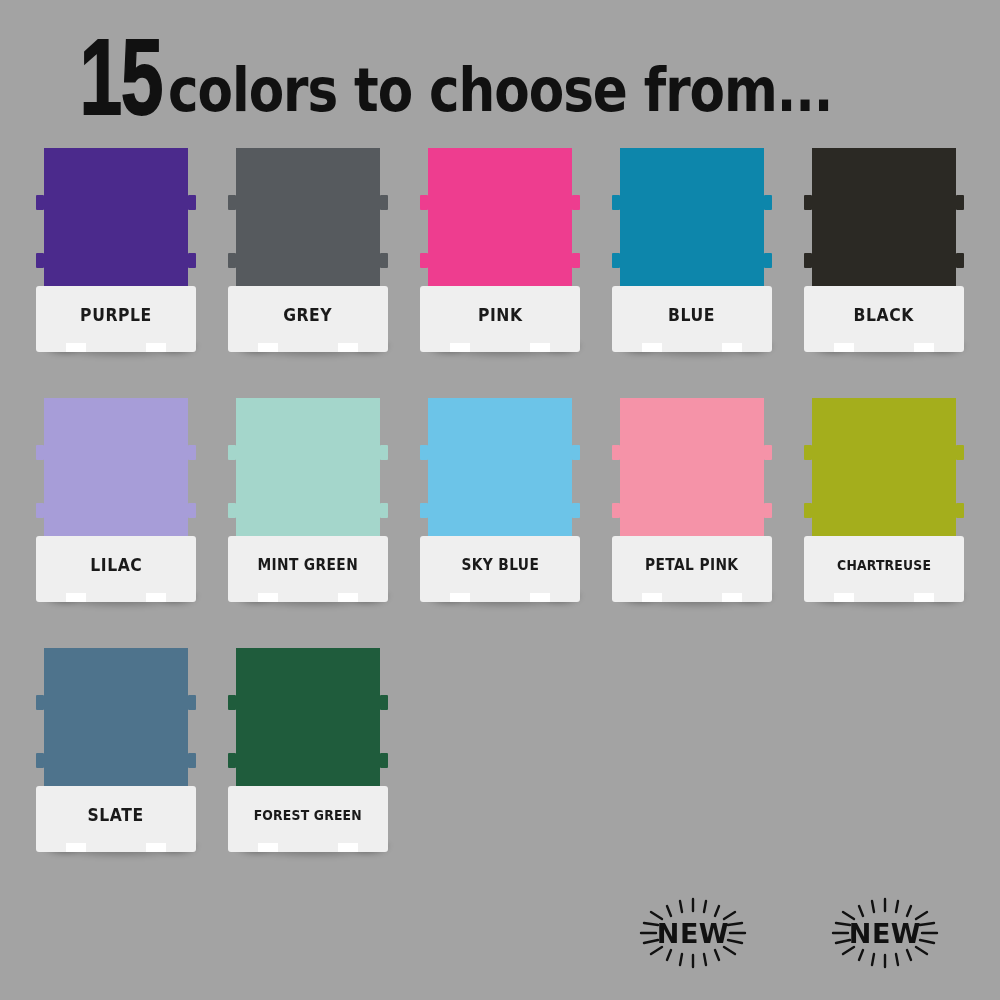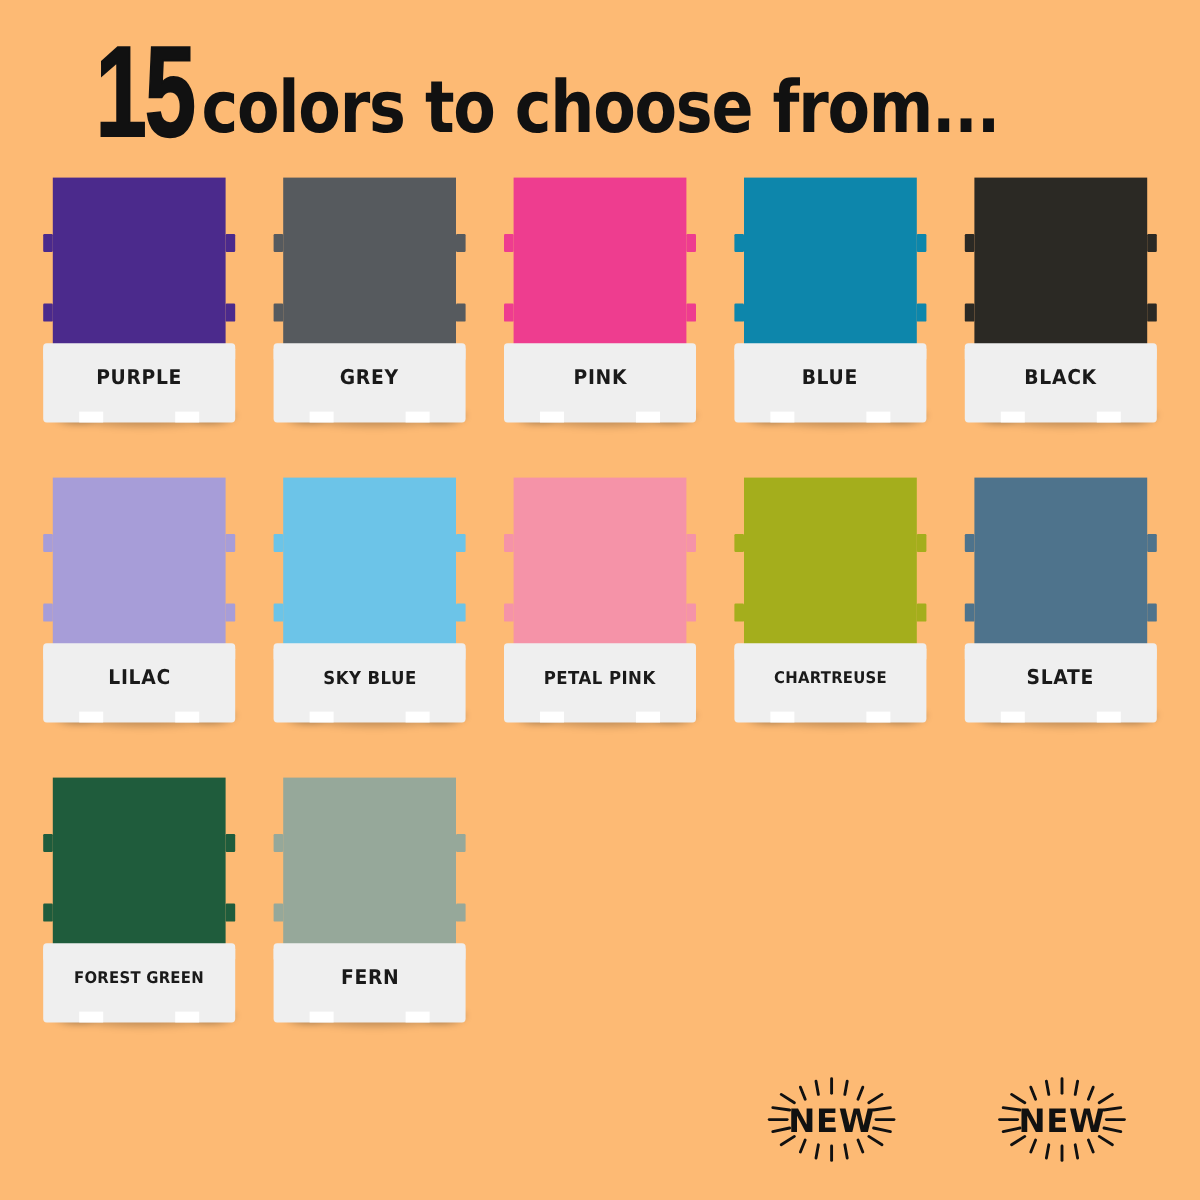--- a/index.html
+++ b/index.html
@@ -13,21 +13,21 @@
     height: 1000px;
     overflow: hidden;
     font-family: "Liberation Sans", sans-serif;
     -webkit-font-smoothing: antialiased;
   }
 
   .page {
     position: relative;
     width: 1000px;
     height: 1000px;
-    background: #fdba74;
+    background: #a3a3a3;
   }
 
   
   .heading {
     position: absolute;
     top: 40px;
     left: 0;
     width: 1000px;
     height: 82px;
     display: flex;
@@ -321,20 +321,39 @@
             <div class="notch n2"></div>
           </div>
           <div class="label">
             <span class="label-text sz-lg" style="color: rgb(26, 26, 26);">LILAC</span>
           </div>
         </div>
       </div>
       <div class="cell">
         <div class="card">
           <div class="card-shadow"></div>
+          <div class="nub l t" style="background: rgb(164, 214, 203);"></div>
+          <div class="nub r t" style="background: rgb(164, 214, 203);"></div>
+          <div class="nub l b" style="background: rgb(164, 214, 203);"></div>
+          <div class="nub r b" style="background: rgb(164, 214, 203);"></div>
+          <div class="chip" style="background: rgb(164, 214, 203);"></div>
+          <div class="ear l"></div>
+          <div class="ear r"></div>
+          <div class="plate" style="background: rgb(239, 239, 239);">
+            <div class="notch n1"></div>
+            <div class="notch n2"></div>
+          </div>
+          <div class="label">
+            <span class="label-text sz-md" style="color: rgb(26, 26, 26);">MINT GREEN</span>
+          </div>
+        </div>
+      </div>
+      <div class="cell">
+        <div class="card">
+          <div class="card-shadow"></div>
           <div class="nub l t" style="background: rgb(108, 196, 232);"></div>
           <div class="nub r t" style="background: rgb(108, 196, 232);"></div>
           <div class="nub l b" style="background: rgb(108, 196, 232);"></div>
           <div class="nub r b" style="background: rgb(108, 196, 232);"></div>
           <div class="chip" style="background: rgb(108, 196, 232);"></div>
           <div class="ear l"></div>
           <div class="ear r"></div>
           <div class="plate" style="background: rgb(239, 239, 239);">
             <div class="notch n1"></div>
             <div class="notch n2"></div>
@@ -410,39 +429,20 @@
           <div class="nub r b" style="background: rgb(31, 92, 60);"></div>
           <div class="chip" style="background: rgb(31, 92, 60);"></div>
           <div class="ear l"></div>
           <div class="ear r"></div>
           <div class="plate" style="background: rgb(239, 239, 239);">
             <div class="notch n1"></div>
             <div class="notch n2"></div>
           </div>
           <div class="label">
             <span class="label-text sz-sm" style="color: rgb(26, 26, 26);">FOREST GREEN</span>
-          </div>
-        </div>
-      </div>
-      <div class="cell">
-        <div class="card">
-          <div class="card-shadow"></div>
-          <div class="nub l t" style="background: rgb(150, 168, 154);"></div>
-          <div class="nub r t" style="background: rgb(150, 168, 154);"></div>
-          <div class="nub l b" style="background: rgb(150, 168, 154);"></div>
-          <div class="nub r b" style="background: rgb(150, 168, 154);"></div>
-          <div class="chip" style="background: rgb(150, 168, 154);"></div>
-          <div class="ear l"></div>
-          <div class="ear r"></div>
-          <div class="plate" style="background: rgb(239, 239, 239);">
-            <div class="notch n1"></div>
-            <div class="notch n2"></div>
-          </div>
-          <div class="label">
-            <span class="label-text sz-lg" style="color: rgb(26, 26, 26);">FERN</span>
           </div>
         </div>
       </div>
     </div>
 
   <div class="new-badge badge-orange">
     <svg viewBox="0 0 118 76" width="118" height="76" aria-hidden="true">
       <g stroke="#111111" stroke-width="2.4" stroke-linecap="round" fill="none">
         <line x1="10" y1="30" x2="24" y2="32"></line>
         <line x1="7" y1="40" x2="22" y2="40"></line>

